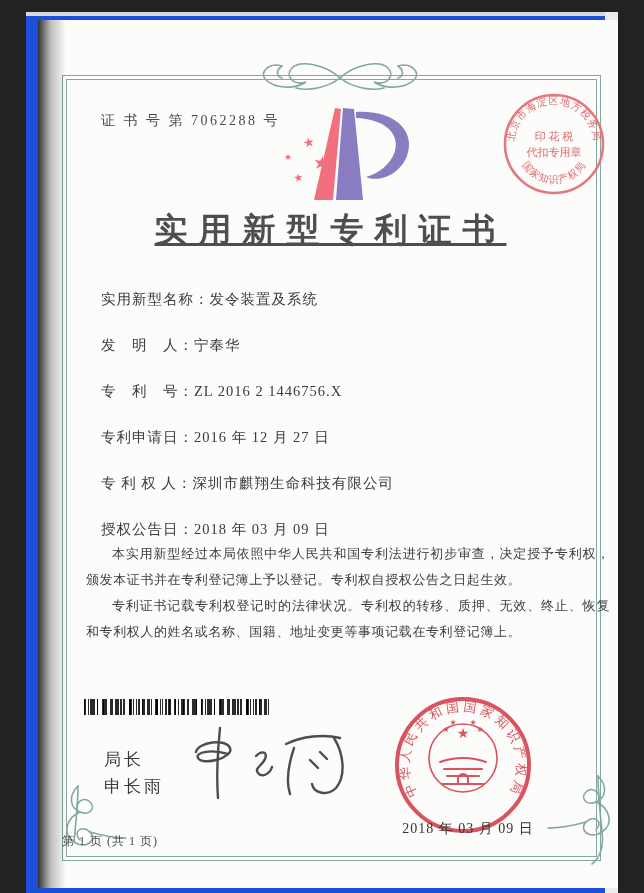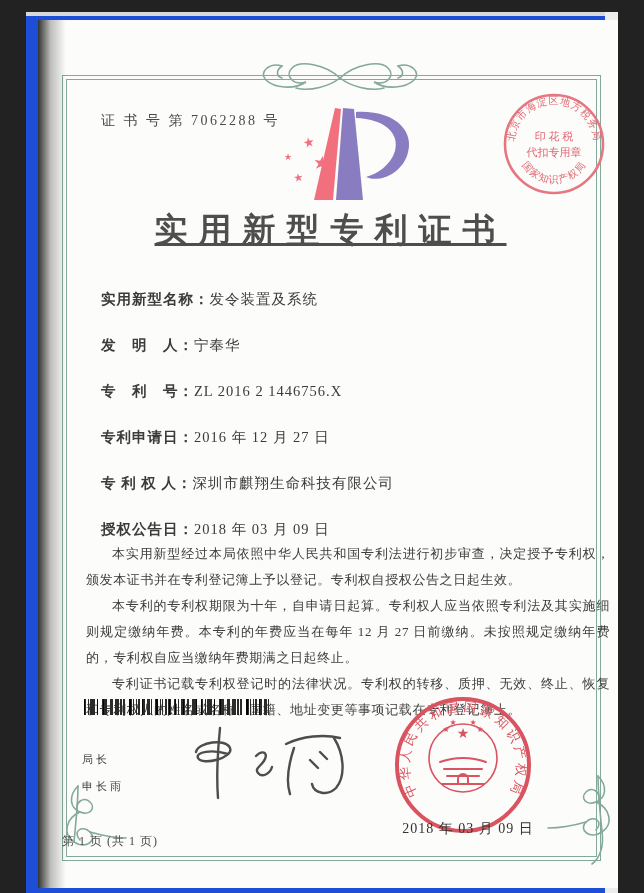--- a/index.html
+++ b/index.html
@@ -16,32 +16,32 @@
   .frame-inner{position:absolute;left:3px;top:3px;right:3px;bottom:3px;border:1px solid #84a89b;}
   .orn{position:absolute;pointer-events:none;}
   .orn path{fill:none;stroke:#84a89b;stroke-width:1.6;stroke-linecap:round;}
 
   .cert-no{position:absolute;left:63px;top:92px;font-size:14px;color:#4a4a4a;letter-spacing:2.5px;}
 
   .title{position:absolute;left:24px;top:188px;width:537px;text-align:center;font-size:33px;font-weight:700;color:#4e4e4e;letter-spacing:11px;text-decoration:underline;}
 
   .fields{position:absolute;left:63px;top:270px;width:470px;}
   .field-row{position:absolute;left:0;font-size:14.5px;color:#3b3b3b;letter-spacing:1px;white-space:nowrap;}
-  .field-row .lab{letter-spacing:1px;font-weight:bold;}
+  .field-row .lab{letter-spacing:1px;}
 
   .bodytext{position:absolute;left:48px;top:521px;width:524px;font-size:13px;color:#3d3d3d;line-height:26px;text-align:justify;letter-spacing:.6px;}
   .bodytext p{margin:0;text-indent:2em;}
 
   .barcode{position:absolute;left:46px;top:679px;width:186px;height:16px;
     background:
       repeating-linear-gradient(90deg,#2b2b2b 0 2px,transparent 2px 4px,#2b2b2b 4px 5px,transparent 5px 9px),
       repeating-linear-gradient(90deg,#2b2b2b 0 1px,transparent 1px 6px,#2b2b2b 6px 9px,transparent 9px 13px);
     background-blend-mode:multiply;}
 
-  .sig-block{position:absolute;left:44px;top:726px;font-size:11px;color:#3c3c3c;letter-spacing:3px;line-height:27px;}
+  .sig-block{position:absolute;left:66px;top:726px;font-size:17px;color:#3c3c3c;letter-spacing:3px;line-height:27px;}
   .sig-svg{position:absolute;left:130px;top:702px;}
   .sig-svg path{fill:none;stroke:#4d4d4d;stroke-width:2.4;stroke-linecap:round;stroke-linejoin:round;}
 
   .seal-date{position:absolute;left:345px;top:800px;width:170px;text-align:center;font-size:14px;color:#333;letter-spacing:1px;}
   .footer{position:absolute;left:24px;top:813px;width:500px;text-align:left;font-size:12px;color:#4a4a4a;letter-spacing:1px;}
 
   svg text{font-family:"Liberation Serif", serif;}
 </style>
 </head>
 <body>
@@ -109,21 +109,20 @@
       <div class="field-row" style="top:0px;"><span class="lab">实用新型名称：</span><span>发令装置及系统</span></div>
       <div class="field-row" style="top:46px;"><span class="lab">发　明　人：</span><span>宁奉华</span></div>
       <div class="field-row" style="top:92px;"><span class="lab">专　利　号：</span><span>ZL 2016 2 1446756.X</span></div>
       <div class="field-row" style="top:138px;"><span class="lab">专利申请日：</span><span>2016 年 12 月 27 日</span></div>
       <div class="field-row" style="top:184px;"><span class="lab">专 利 权 人：</span><span>深圳市麒翔生命科技有限公司</span></div>
       <div class="field-row" style="top:230px;"><span class="lab">授权公告日：</span><span>2018 年 03 月 09 日</span></div>
     </div>
 
     <div class="bodytext">
       <p>本实用新型经过本局依照中华人民共和国专利法进行初步审查，决定授予专利权，颁发本证书并在专利登记簿上予以登记。专利权自授权公告之日起生效。</p>
-      <p>本专利的专利权期限为十年，自申请日起算。专利权人应当依照专利法及其实施细则规定缴纳年费。本专利的年费应当在每年 12 月 27 日前缴纳。未按照规定缴纳年费的，专利权自应当缴纳年费期满之日起终止。</p>
       <p>专利证书记载专利权登记时的法律状况。专利权的转移、质押、无效、终止、恢复和专利权人的姓名或名称、国籍、地址变更等事项记载在专利登记簿上。</p>
     </div>
 
     <div class="barcode"></div>
 
     <div class="sig-block">
       <div>局长</div>
       <div>申长雨</div>
     </div>
 

